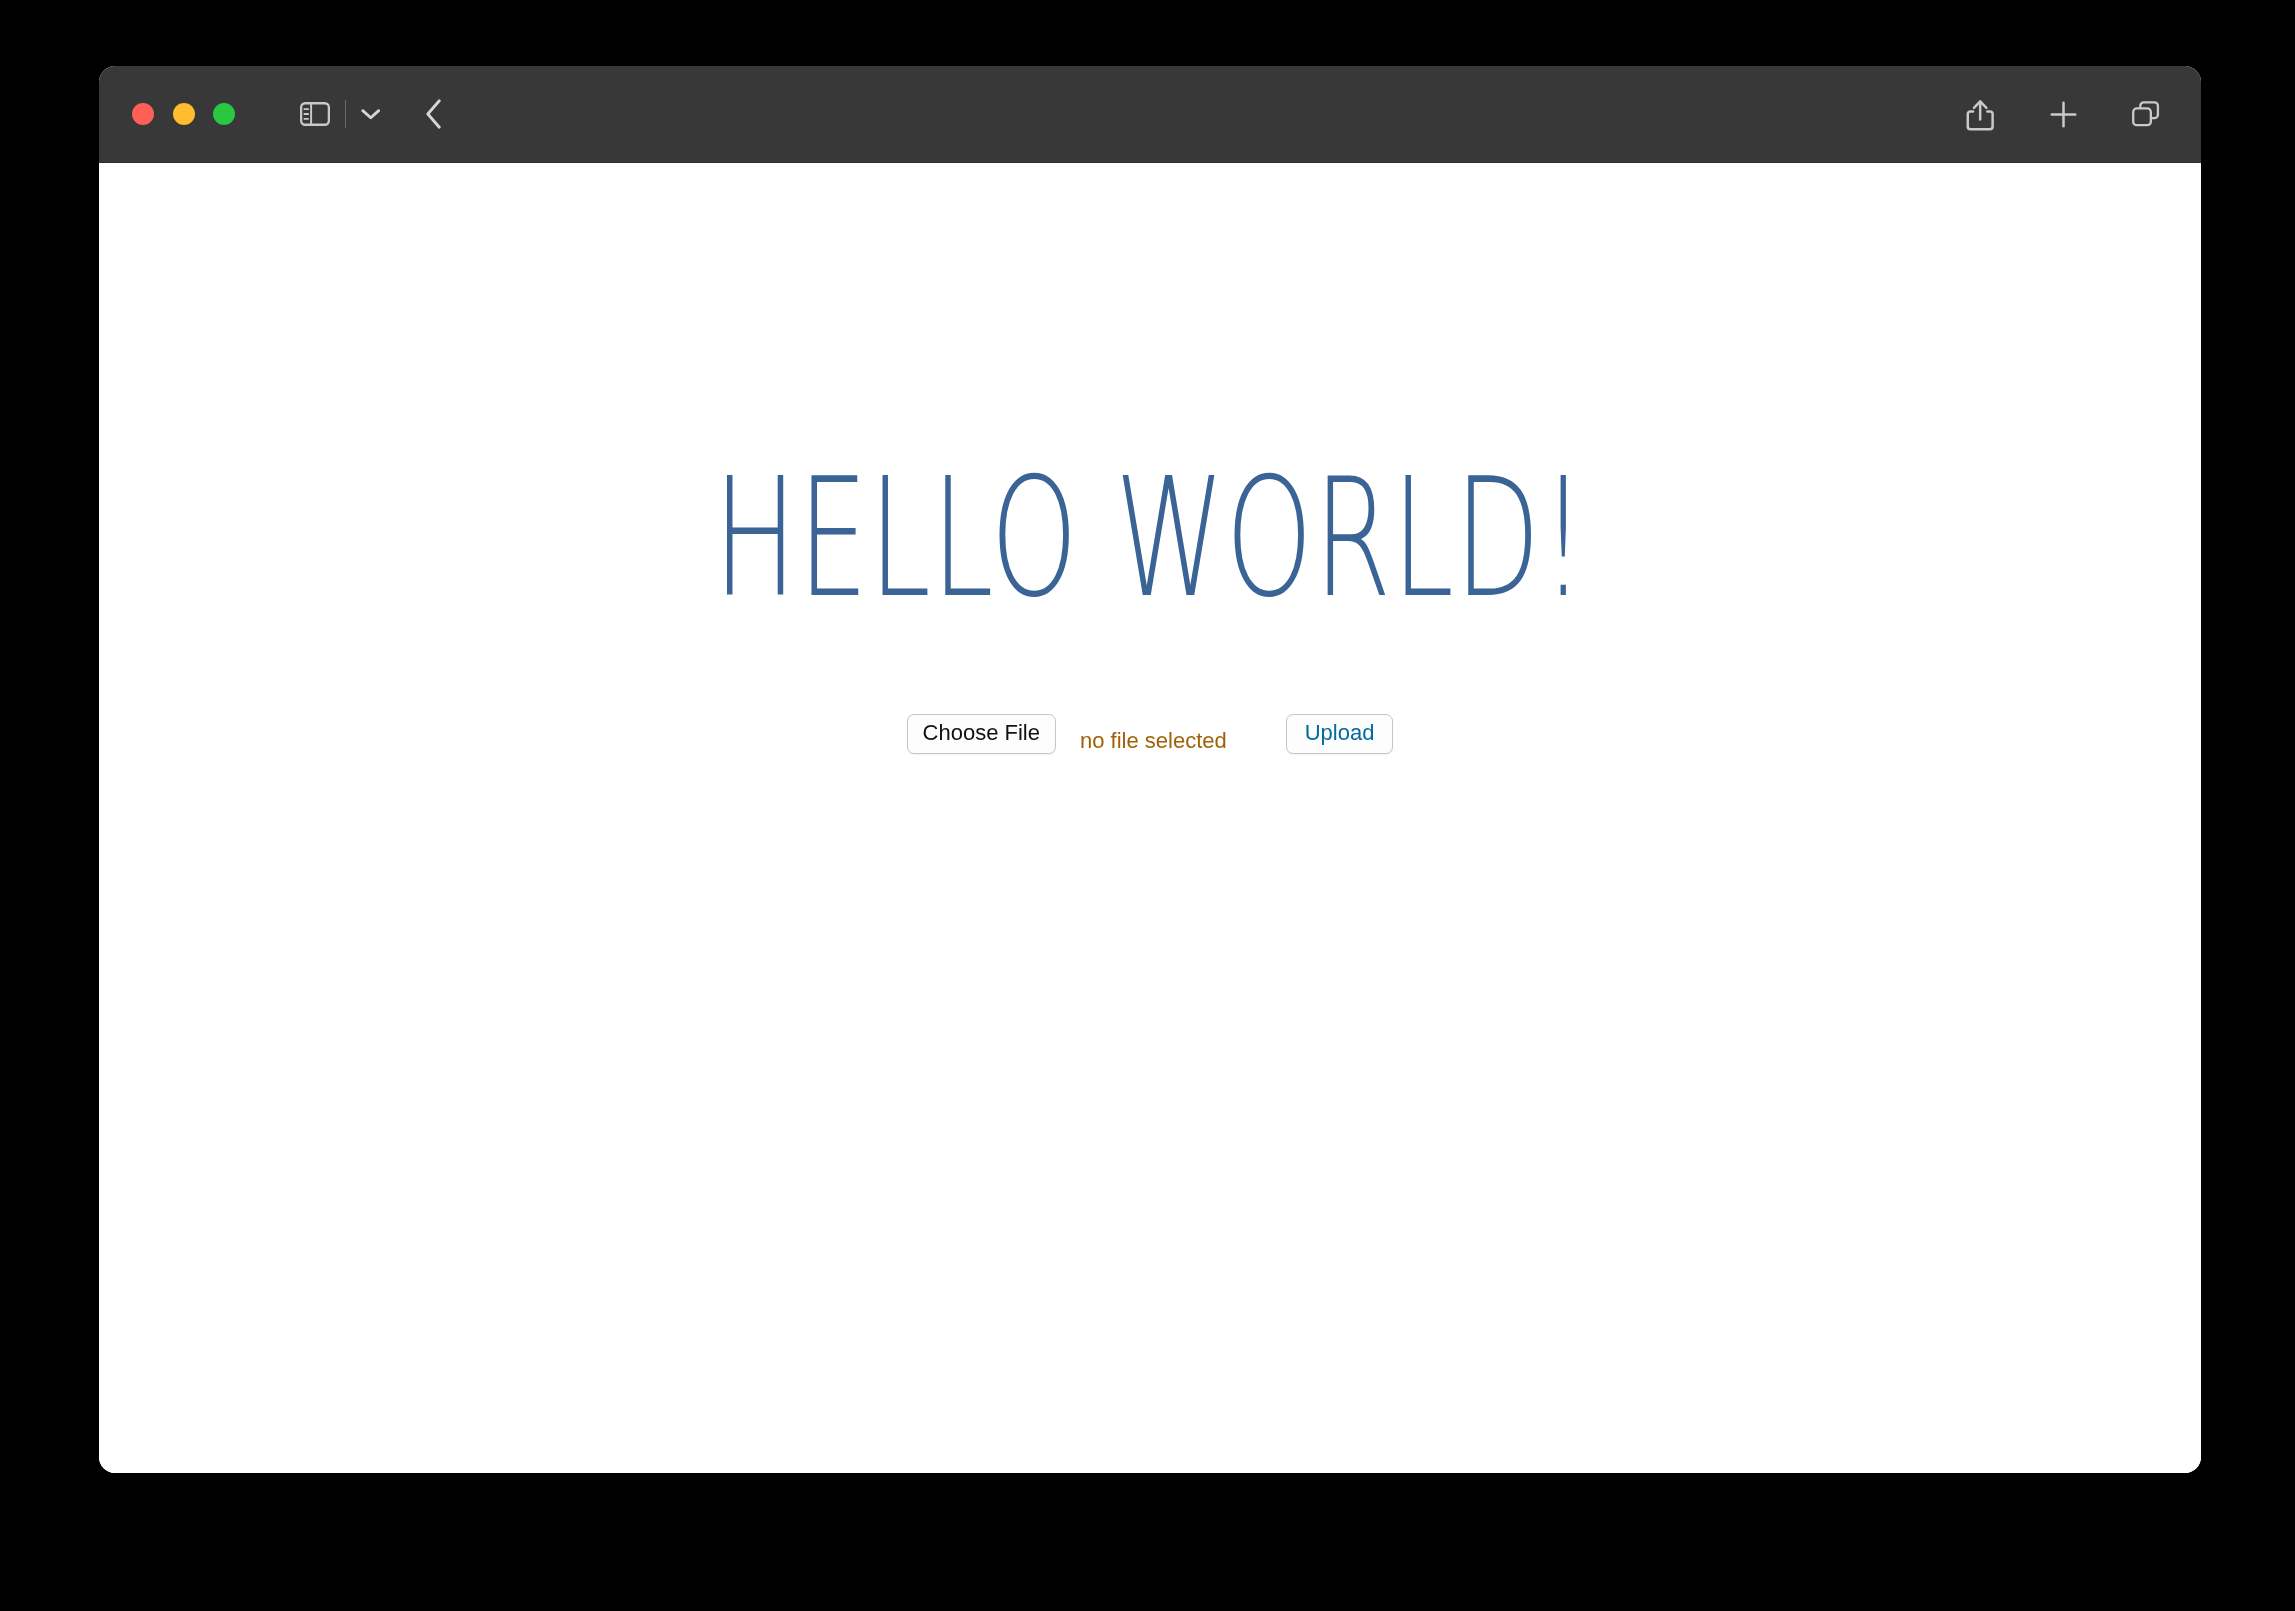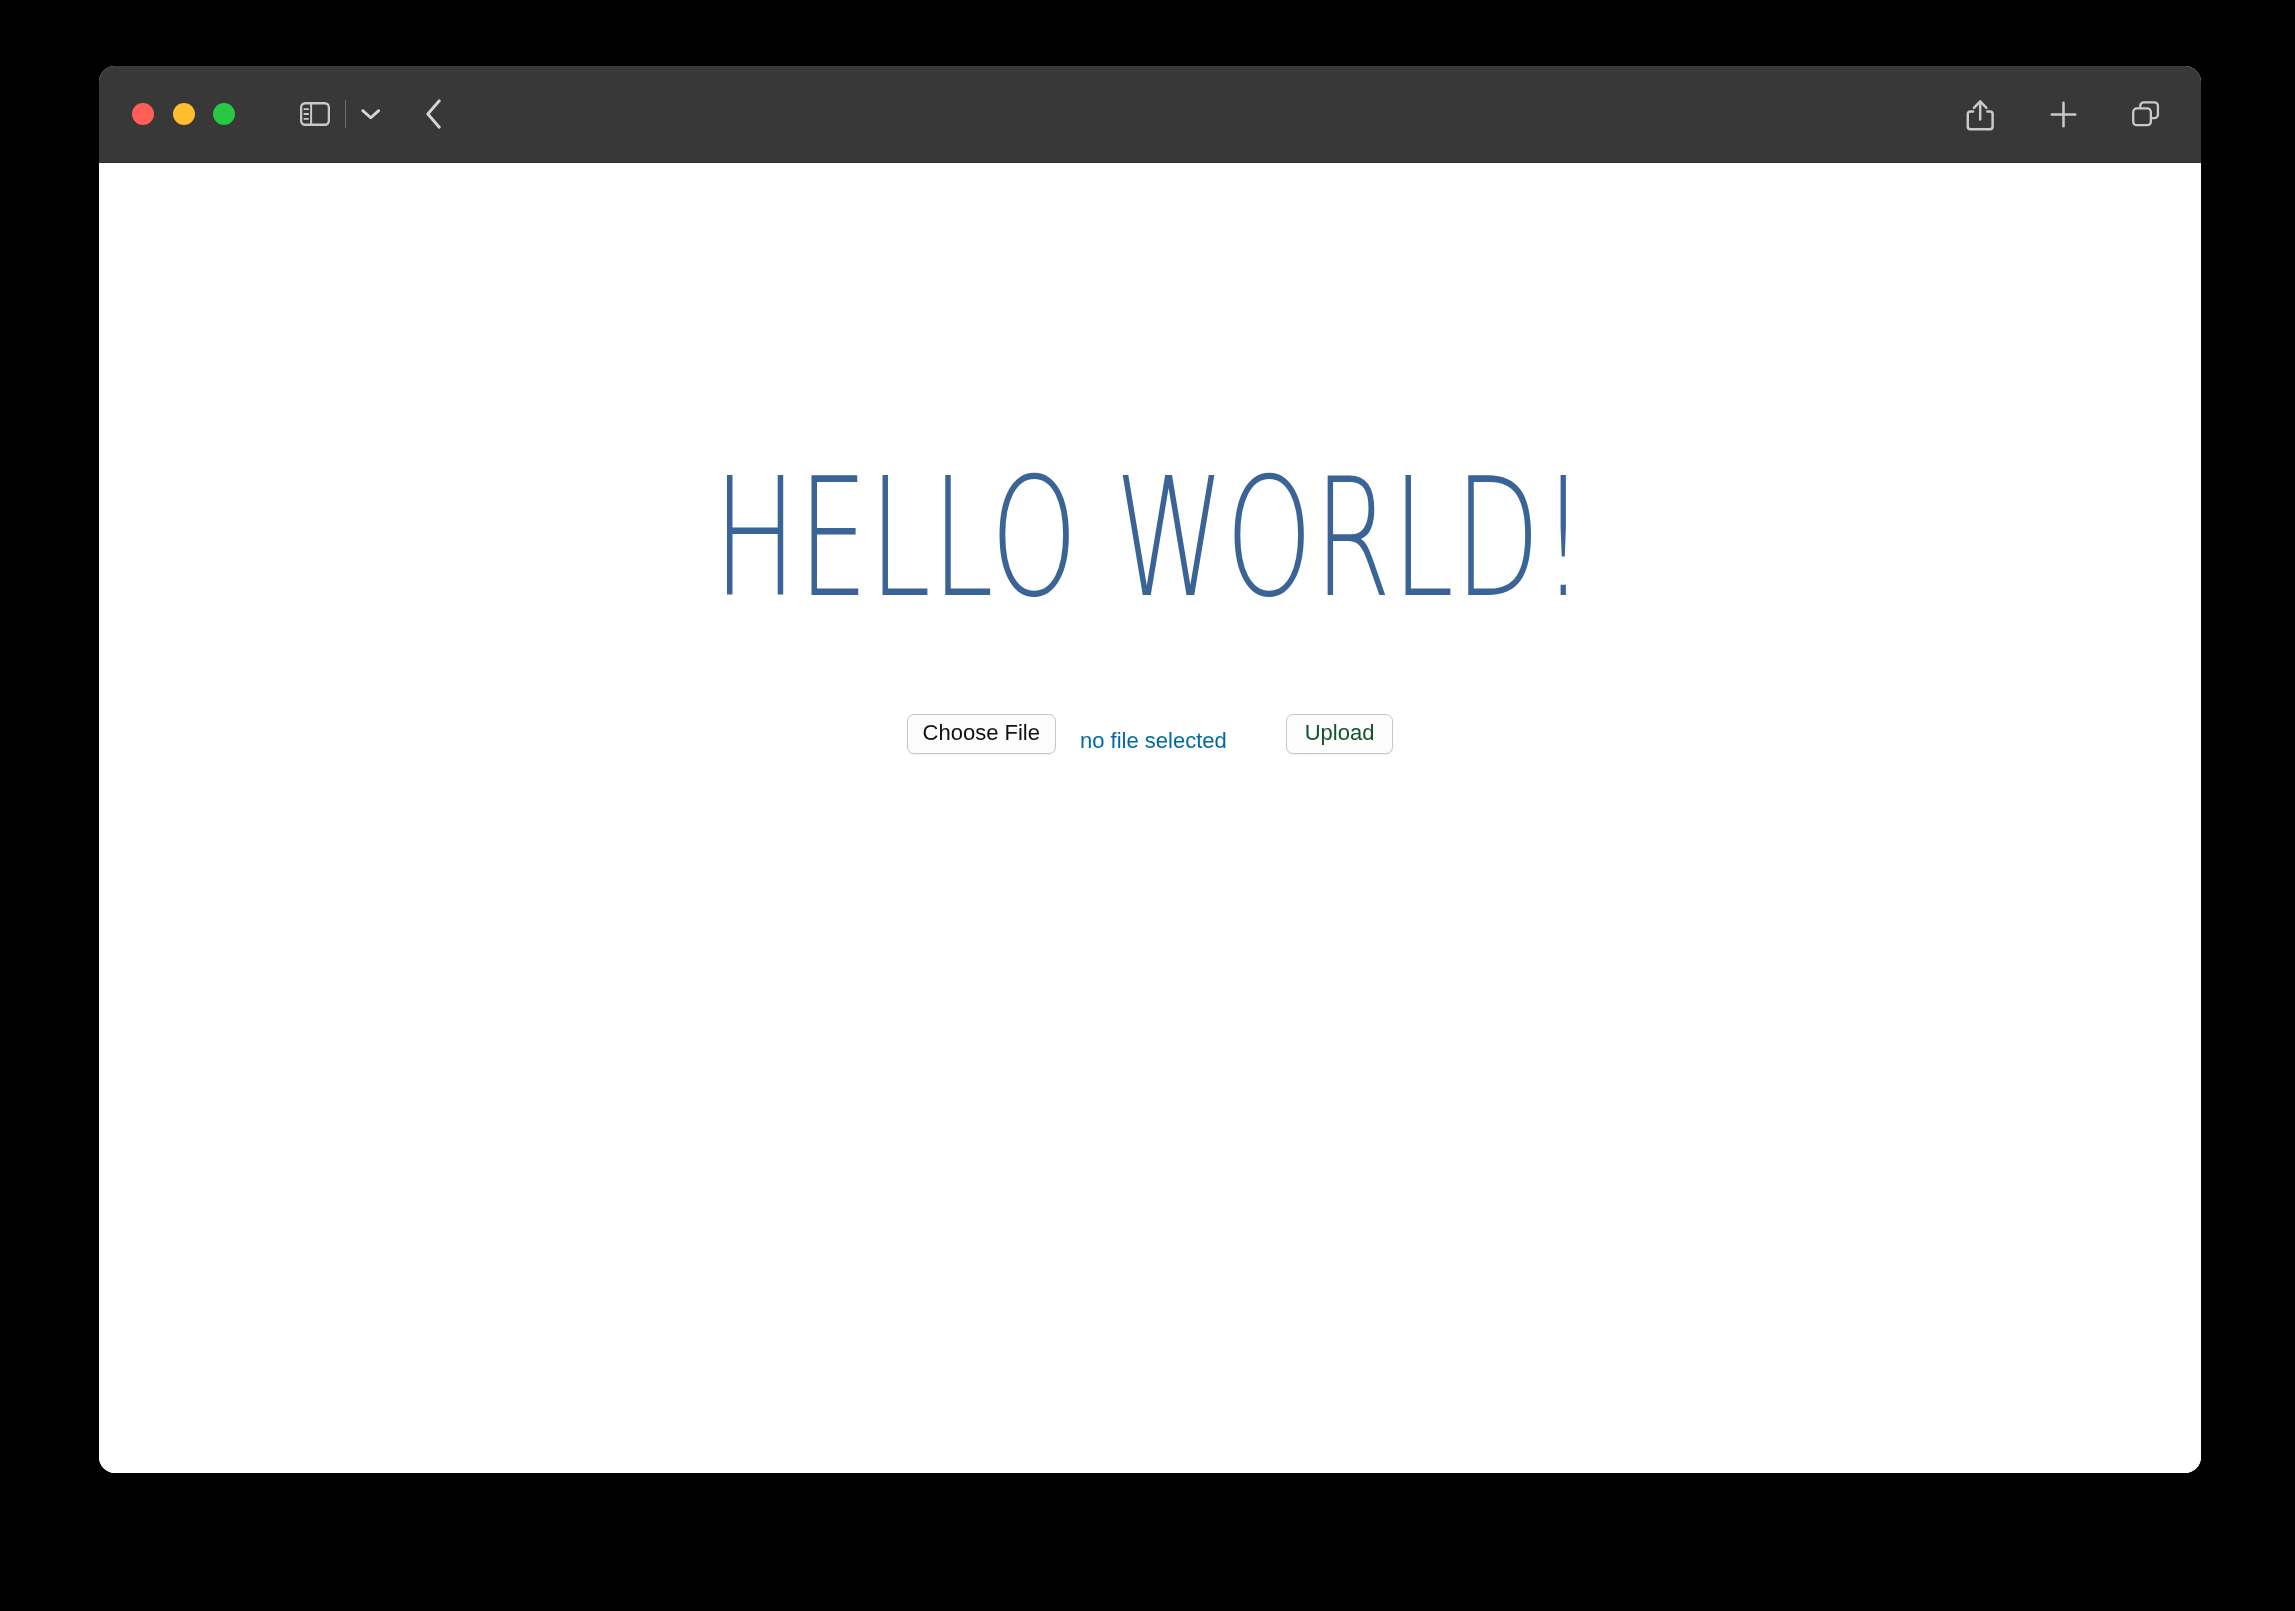--- a/index.html
+++ b/index.html
@@ -180,33 +180,33 @@
     font-size: 22px;
     color: #111111;
     line-height: 1.1;
     cursor: default;
     box-shadow: 0 0.4px 0.9px rgba(0,0,0,0.06);
   }
 
   #file-status {
     font-family: "Liberation Sans", sans-serif;
     font-size: 22px;
-    color: #0369a1;
+    color: #a16207;
     white-space: nowrap;
   }
 
   #upload-button {
     margin-left: 59px;
     background: #fdfdfd;
     border: 0.9px solid #c6c6c6;
     border-radius: 7.1px;
     padding: 6.2px 18px 8px 18px;
     font-family: "Liberation Sans", sans-serif;
     font-size: 22px;
-    color: #14532d;
+    color: #0369a1;
     line-height: 1.1;
     cursor: default;
     box-shadow: 0 0.4px 0.9px rgba(0,0,0,0.06);
   }
 </style>
 </head>
 <body>
 
 <div id="browser-window">
 

